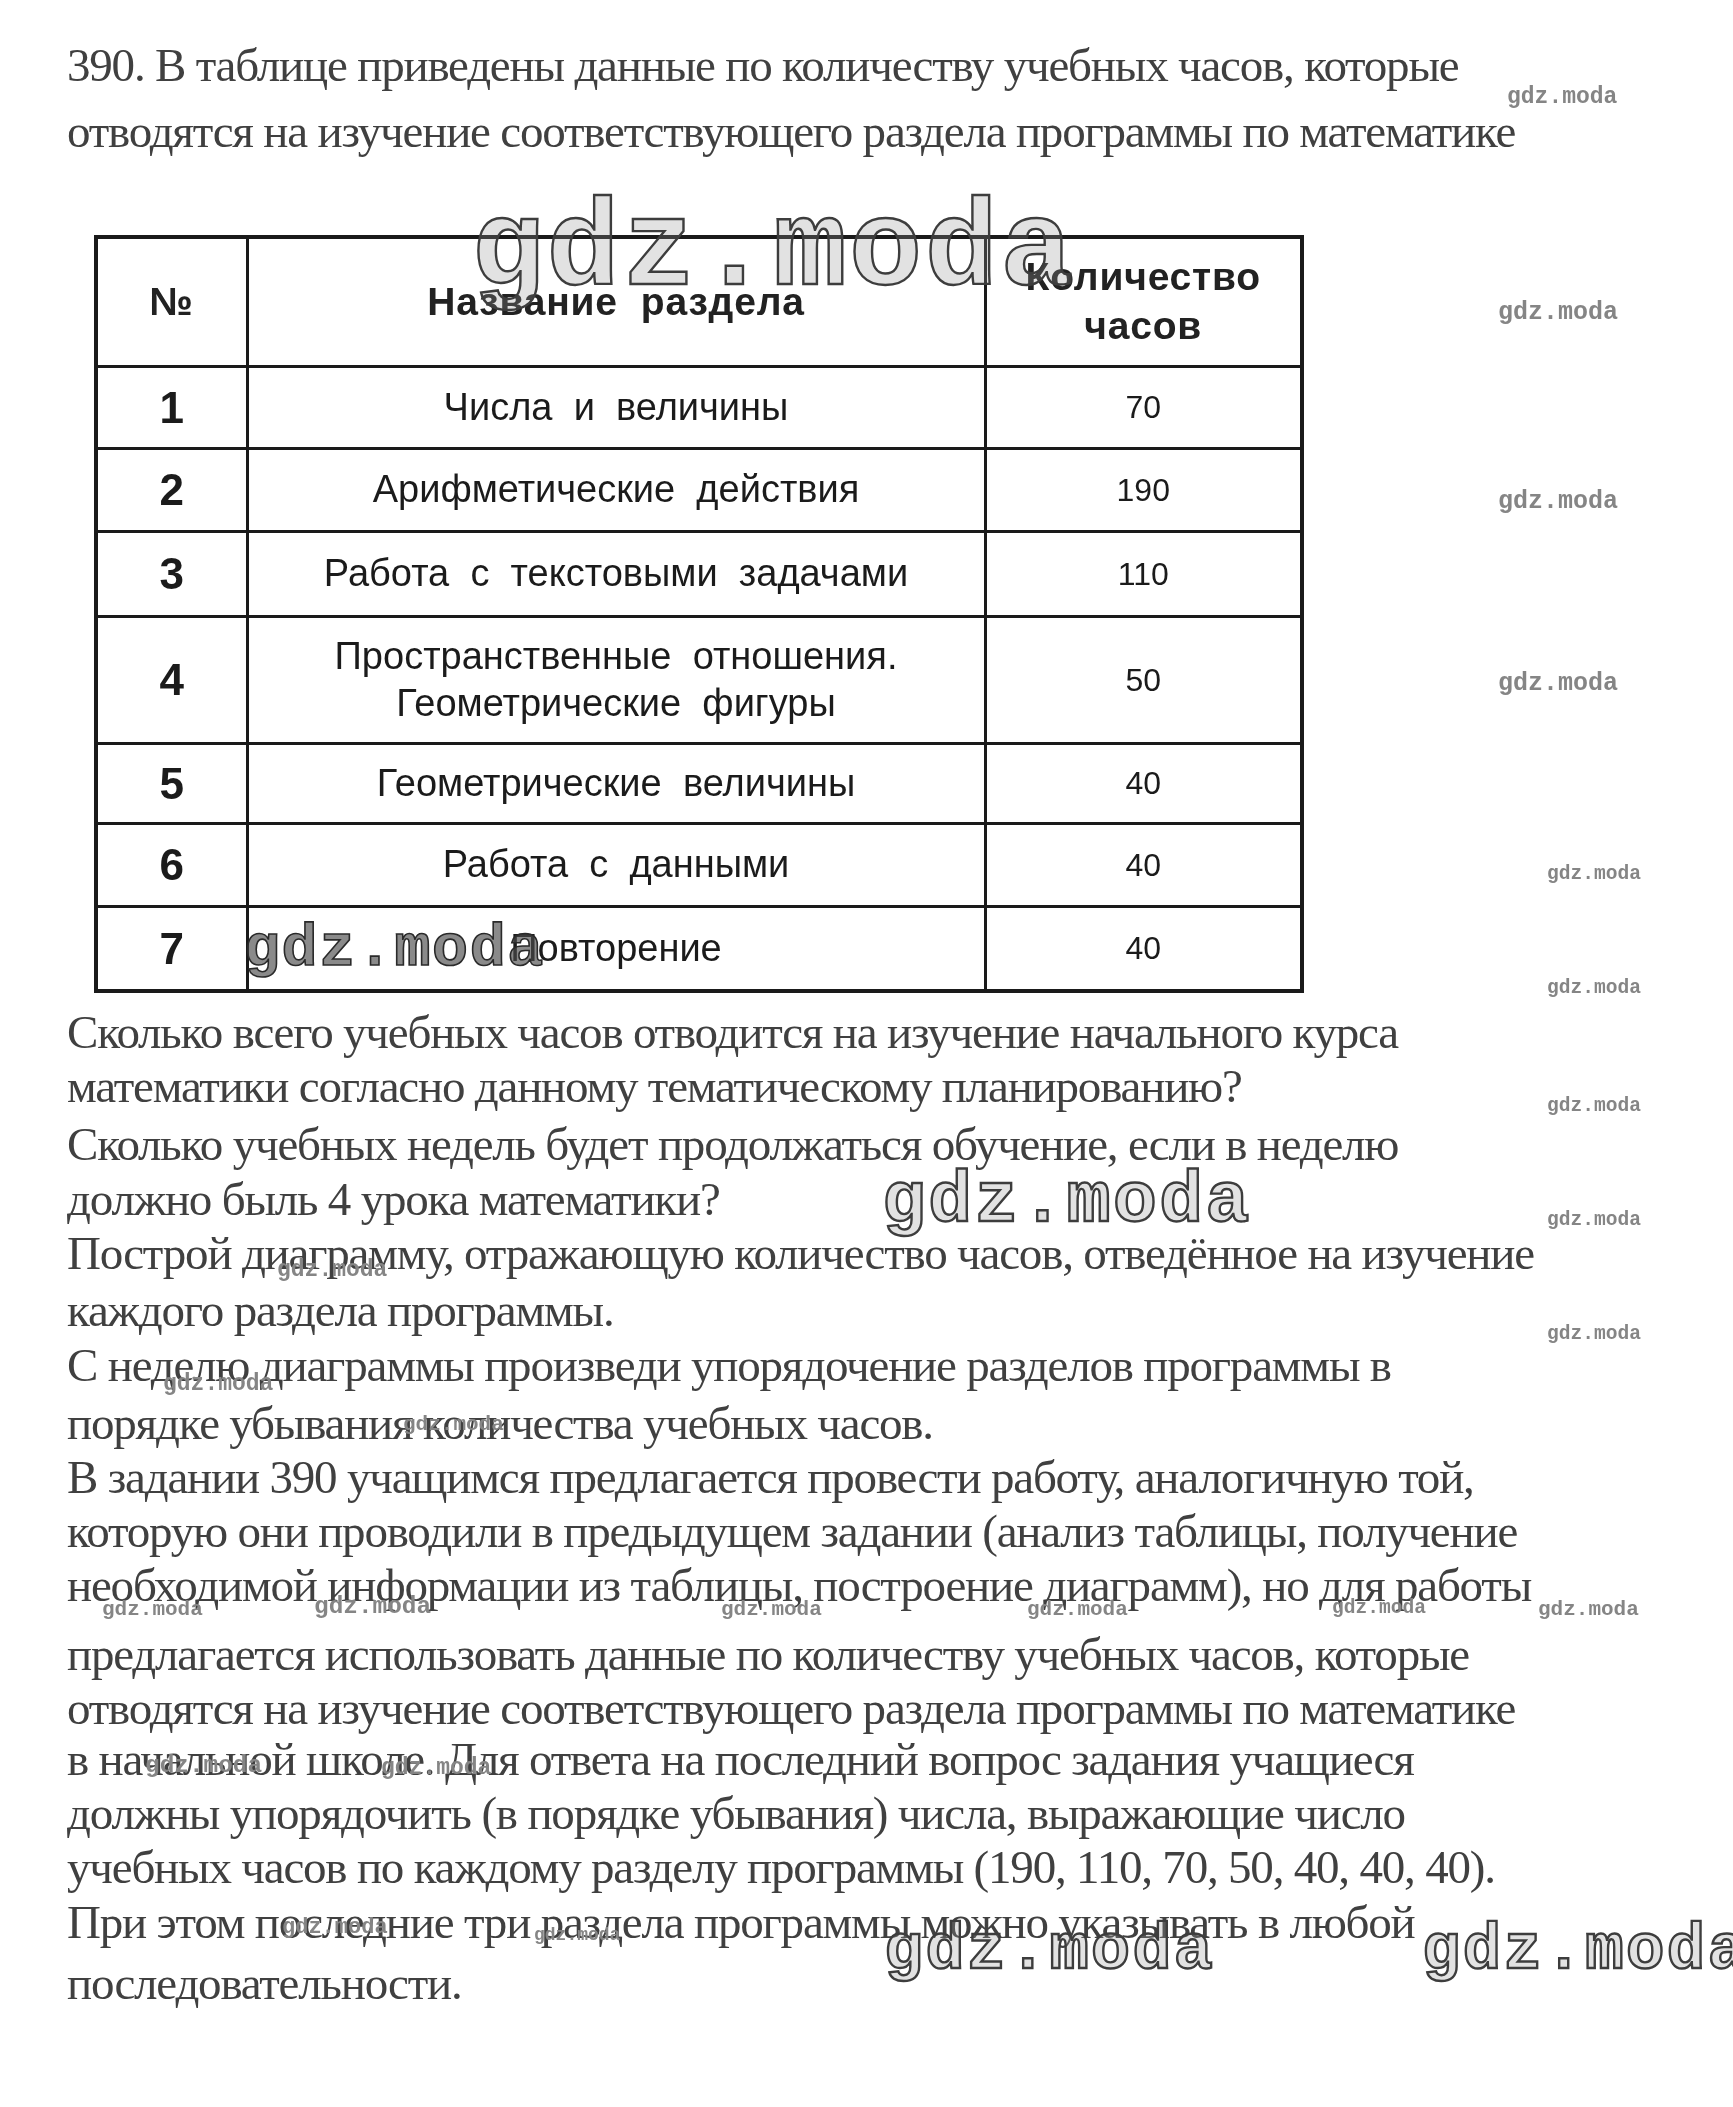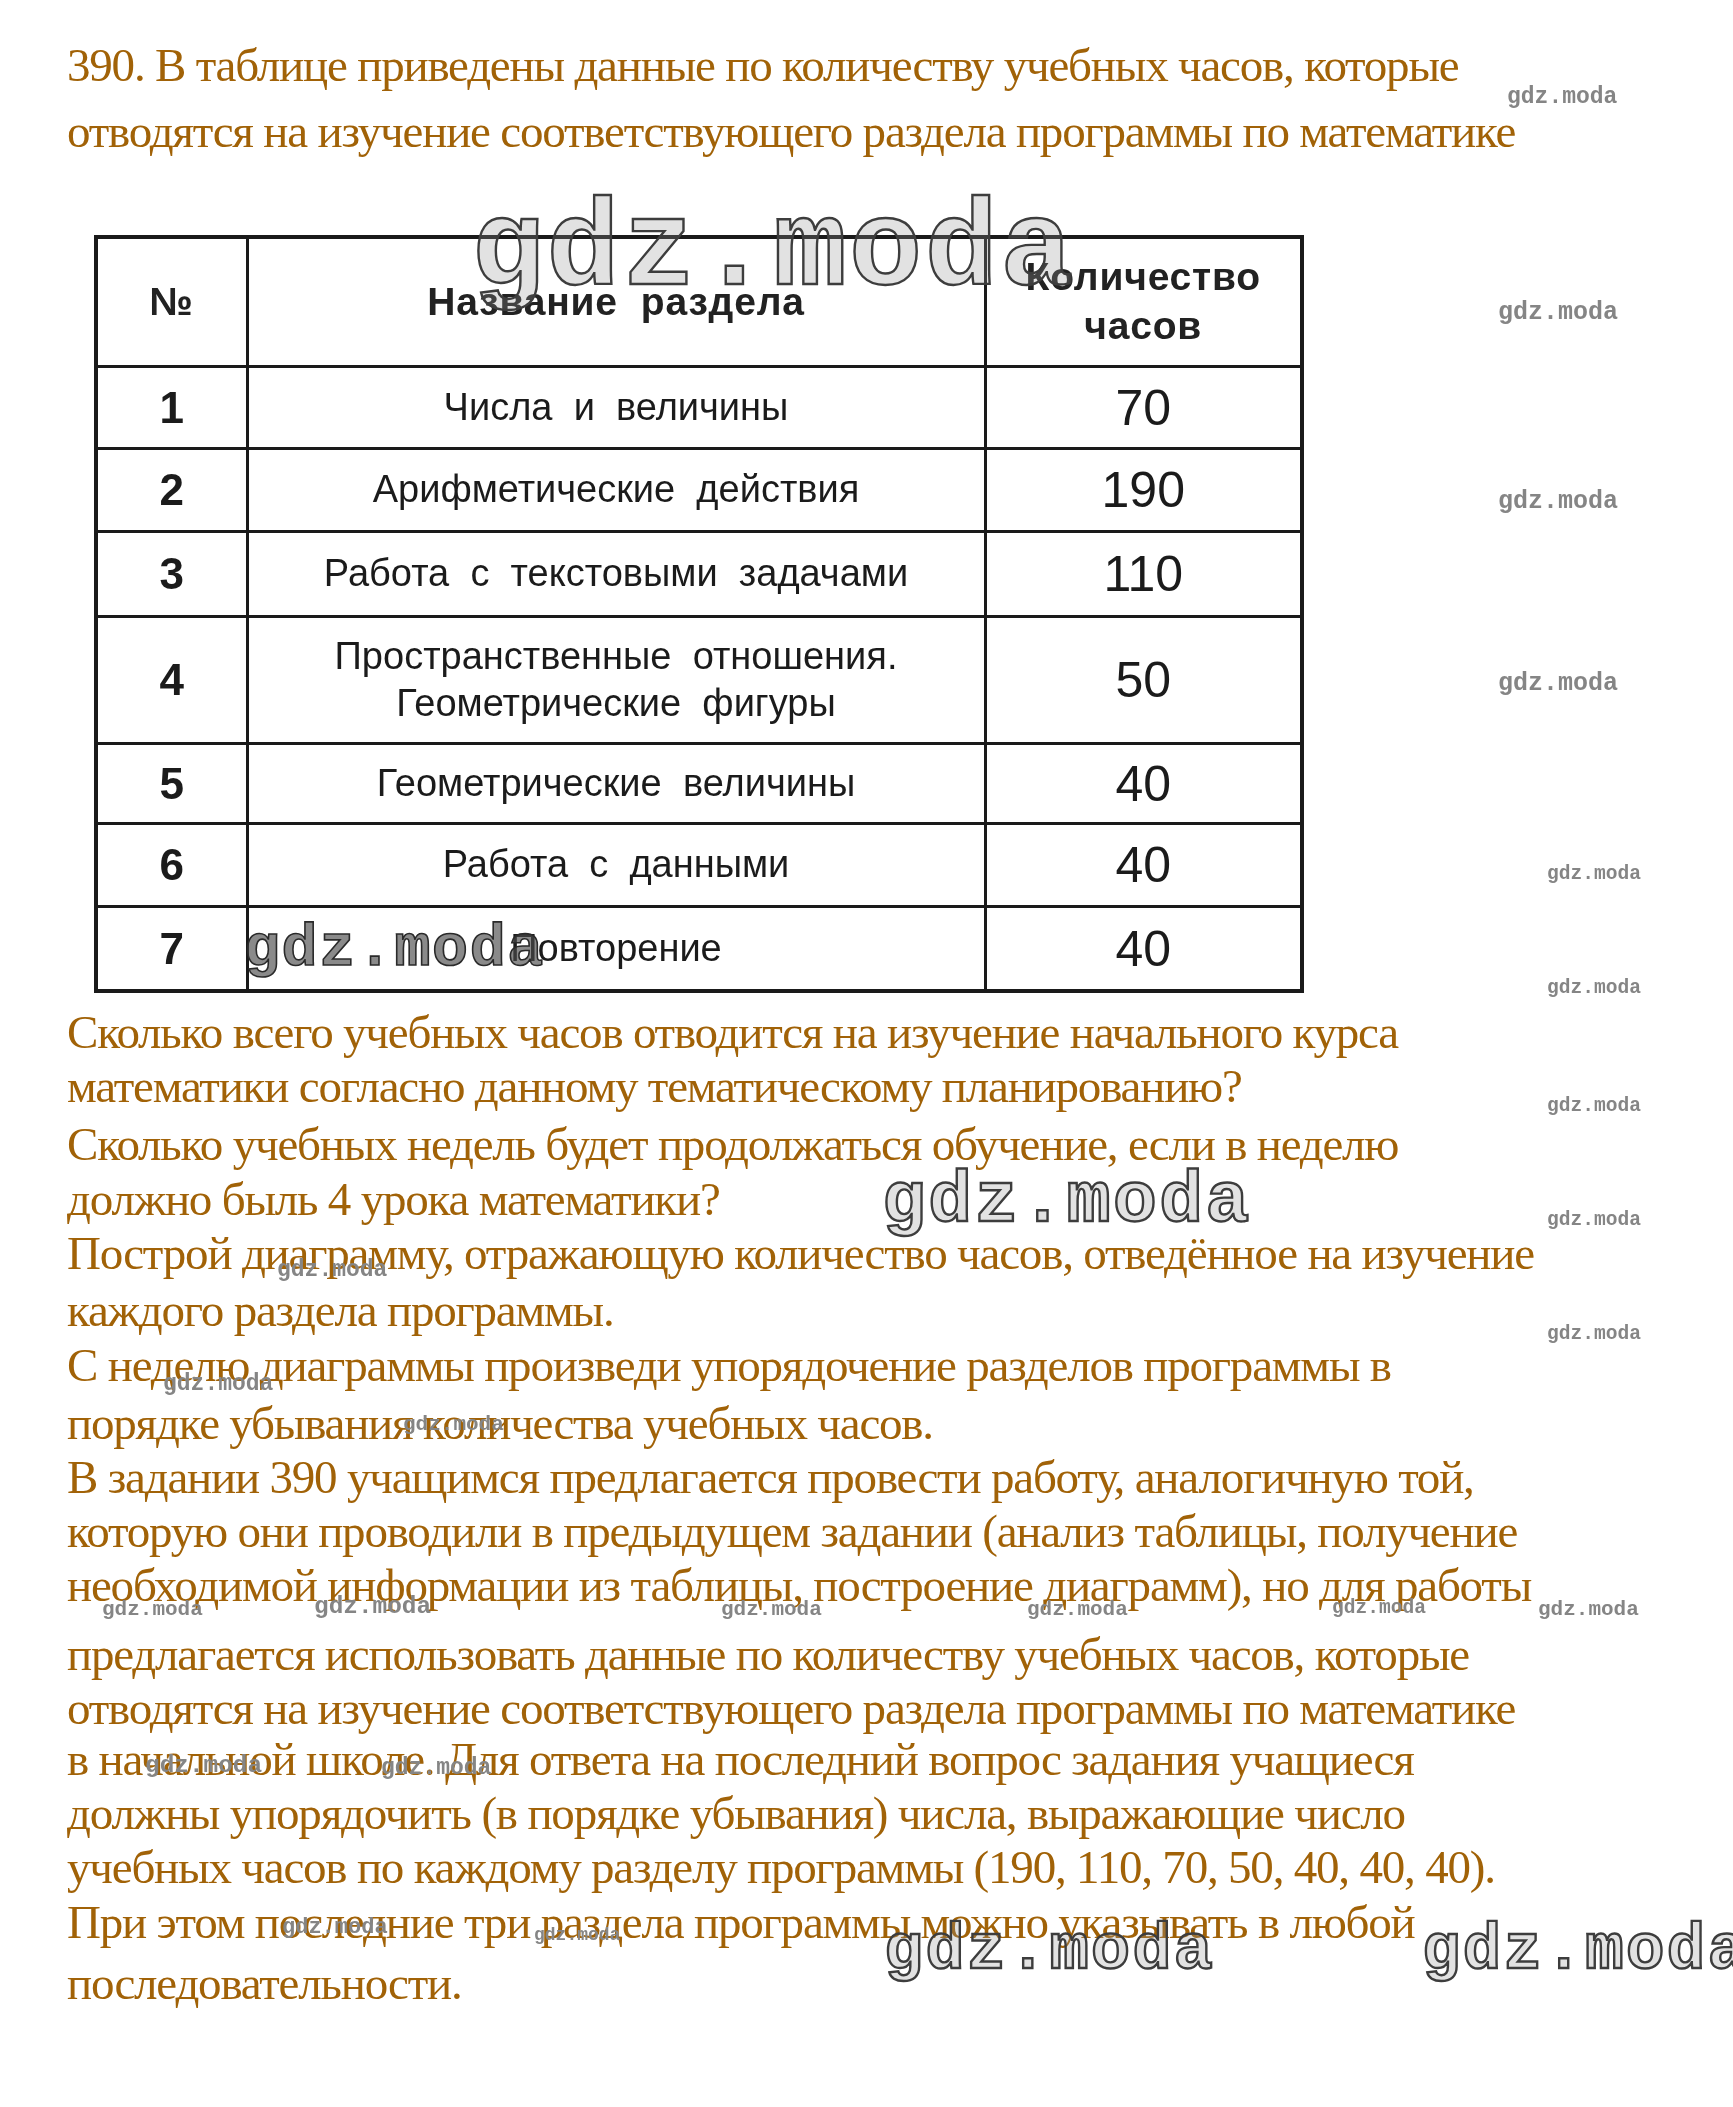--- a/index.html
+++ b/index.html
@@ -14,21 +14,21 @@
   }
   
   .tl {
     position: absolute;
     left: 67px;
     white-space: nowrap;
     font-family: "Liberation Serif", "DejaVu Serif", serif;
     font-size: 47px;
     line-height: 1;
     letter-spacing: -1.2px;
-    color: #a16207;
+    color: #404040;
   }
   
   .htable {
     position: absolute;
     left: 94px;
     top: 235px;
     border-collapse: collapse;
     table-layout: fixed;
     font-family: "Liberation Sans", "DejaVu Sans", sans-serif;
     color: #141414;
@@ -56,21 +56,21 @@
     font-size: 39px;
     font-weight: 600;
     letter-spacing: 0.8px;
     word-spacing: 11.4px;
     color: #222;
   }
   .hc .hl { display: block; line-height: 1.25; }
   .nc { font-size: 44px; font-weight: 600; color: #1b1b1b; }
   .sc { font-size: 38px; word-spacing: 10.6px; color: #1b1b1b; }
   .sc div { line-height: 1.25; }
-  .vc { font-size: 50px; color: #1b1b1b; }
+  .vc { font-size: 32px; color: #1b1b1b; }
   
   .wm {
     position: absolute;
     font-family: Liberation Mono, monospace;
     font-weight: bold;
     white-space: nowrap;
     line-height: 1;
     z-index: 5;
     pointer-events: none;
   }

